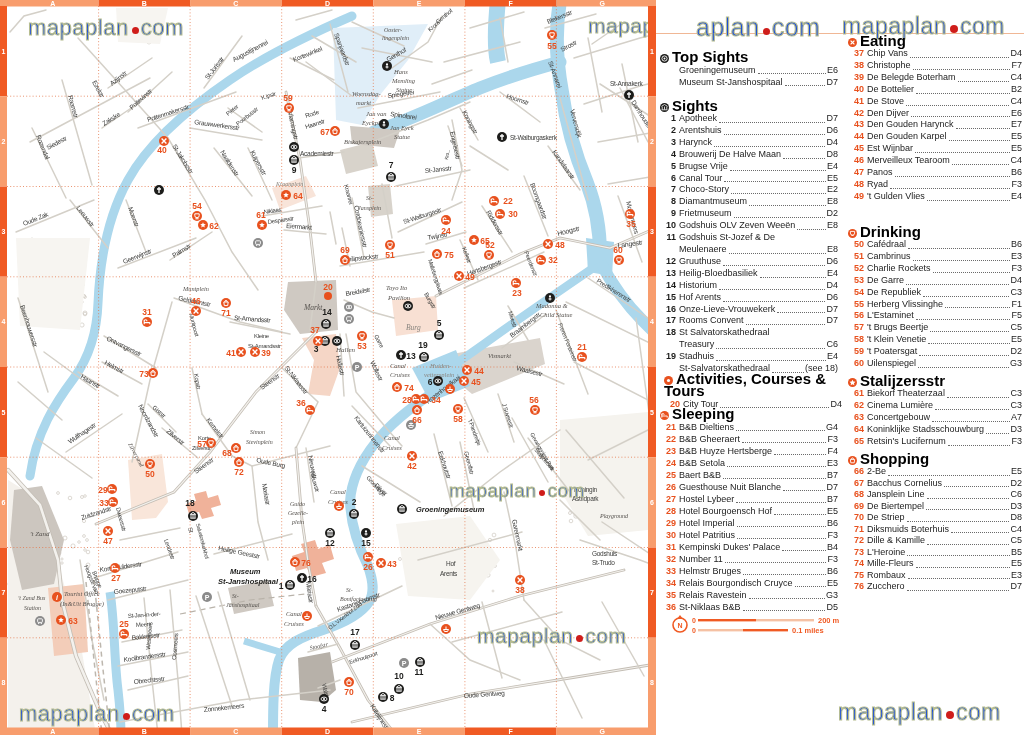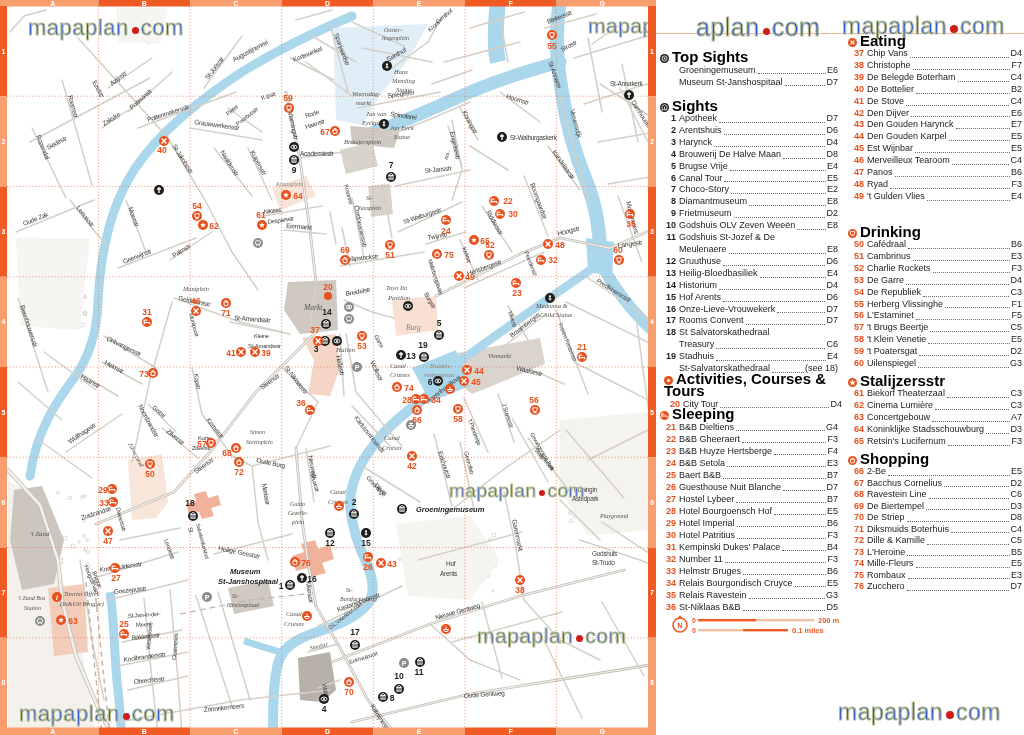--- a/index.html
+++ b/index.html
@@ -1710,21 +1710,21 @@
       <span class="ref">E5</span>
     </div>
 <div class="row">
       <span class="n">67</span>
       <span class="nm">Bacchus Cornelius</span>
       <span class="dots"></span>
       <span class="ref">D2</span>
     </div>
 <div class="row">
       <span class="n">68</span>
-      <span class="nm">Ravestein Line</span>
+      <span class="nm">Jansplein Line</span>
       <span class="dots"></span>
       <span class="ref">C6</span>
     </div>
 <div class="row">
       <span class="n">69</span>
       <span class="nm">De Biertempel</span>
       <span class="dots"></span>
       <span class="ref">D3</span>
     </div>
 <div class="row">

